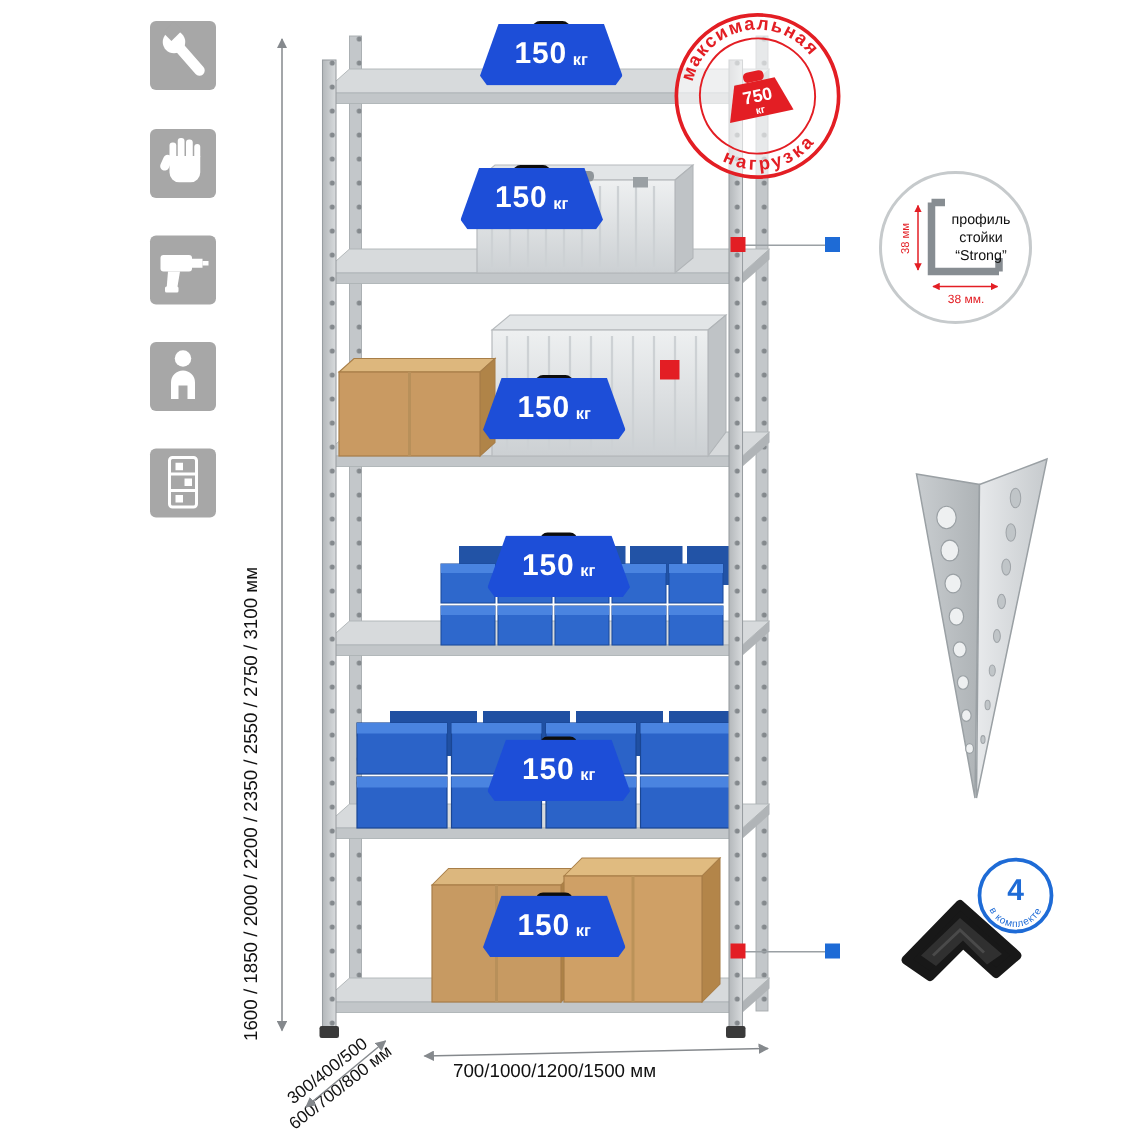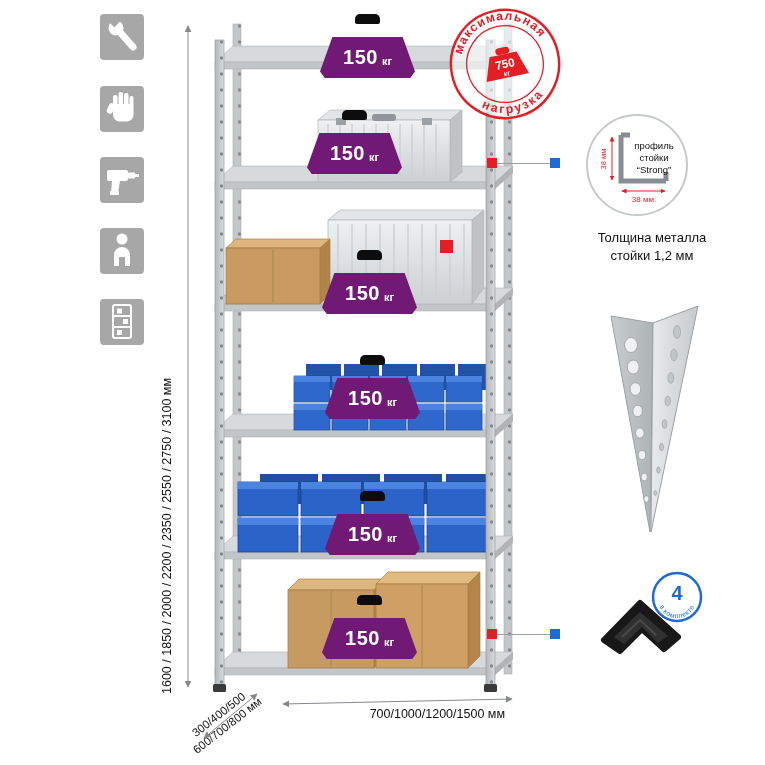--- a/index.html
+++ b/index.html
@@ -5,31 +5,31 @@
   html,body{margin:0;padding:0;background:#fff;}
   .canvas{position:relative;width:765px;height:765px;background:#ffffff;overflow:hidden;
           font-family:"Liberation Sans",sans-serif;color:#1a1a1a;}
   .abs{position:absolute;}
   
   .licon{position:absolute;left:100px;width:44px;height:46px;background:#a7a7a7;border-radius:4px;
          display:flex;align-items:center;justify-content:center;}
   
   .badge{position:absolute;width:95px;height:48px;z-index:6;}
   .badge-knob{position:absolute;left:35px;top:0;width:25px;height:10px;background:#0d0d0d;border-radius:5px 5px 2px 2px;}
-  .badge-body{position:absolute;left:0;top:23px;width:95px;height:41px;background:#701a75;
+  .badge-body{position:absolute;left:0;top:2px;width:95px;height:41px;background:#1d4ed8;
               clip-path:polygon(13% 0%,87% 0%,100% 84%,95% 100%,5% 100%,0% 84%);
               display:flex;align-items:center;justify-content:center;gap:4px;text-align:right;}
   .bv{font-size:20px;font-weight:bold;color:#fff;letter-spacing:.5px;}
   .bu{font-size:11px;font-weight:bold;color:#fff;margin-top:7px;}
   
   .vlabel{position:absolute;left:160px;top:202px;height:492px;writing-mode:vertical-rl;transform:rotate(180deg);
           font-size:12.5px;color:#111;display:flex;align-items:center;white-space:nowrap;}
   .depth-label{position:absolute;left:157px;top:706px;width:132px;text-align:center;font-size:11.5px;line-height:14px;
                transform:rotate(-38deg);color:#111;}
-  .width-label{position:absolute;left:290px;top:707px;width:215px;text-align:right;font-size:12.5px;color:#111;}
+  .width-label{position:absolute;left:302px;top:707px;width:215px;text-align:left;font-size:12.5px;color:#111;}
   
   .conn-line{position:absolute;height:1px;background:#9aa0a4;z-index:7;}
   .sq{position:absolute;width:10px;height:10px;z-index:8;}
   .sq-red{background:#e31e24;}
   .sq-blue{background:#1e6bd6;}
   
   .caption{position:absolute;width:160px;text-align:center;font-size:13px;line-height:18px;color:#111;}
   
   .arc-top{font-weight:bold;font-size:12.5px;fill:#e31e24;letter-spacing:1.1px;}
   .arc-bot{font-weight:bold;font-size:12.5px;fill:#e31e24;letter-spacing:2.2px;}
@@ -375,24 +375,20 @@
       </marker>
     </defs>
     <line x1="28" y1="25" x2="28" y2="68" stroke="#e31e24" stroke-width="1" marker-start="url(#rarr)" marker-end="url(#rarr)"></line>
     <line x1="38" y1="79" x2="81" y2="79" stroke="#e31e24" stroke-width="1" marker-start="url(#rarr)" marker-end="url(#rarr)"></line>
     <text transform="rotate(-90 22 47)" x="22" y="47" font-size="7.5" fill="#e31e24" text-anchor="middle">38 мм</text>
     <text x="60" y="90" font-size="8" fill="#e31e24" text-anchor="middle">38 мм.</text>
     <text x="70" y="37" font-size="9.5" fill="#111" text-anchor="middle">профиль</text>
     <text x="70" y="49" font-size="9.5" fill="#111" text-anchor="middle">стойки</text>
     <text x="70" y="61" font-size="9.5" fill="#111" text-anchor="middle">“Strong”</text>
   </svg>
-  <div class="caption" style="left:572px;top:229px">
-    <div>Толщина металла</div>
-    <div>стойки 1,2 мм</div>
-  </div>
 
   <svg class="abs" style="left:595px;top:300px" width="115" height="240" viewBox="0 0 115 240">
     <defs>
       <linearGradient id="gpl" x1="0" y1="0" x2="1" y2="0">
         <stop offset="0" stop-color="#c9cdd0"></stop>
           <stop offset="1" stop-color="#aeb3b6"></stop>
       </linearGradient>
       <linearGradient id="gpr" x1="0" y1="0" x2="1" y2="0">
         <stop offset="0" stop-color="#e8eaec"></stop>
           <stop offset="1" stop-color="#c6cacd"></stop>

